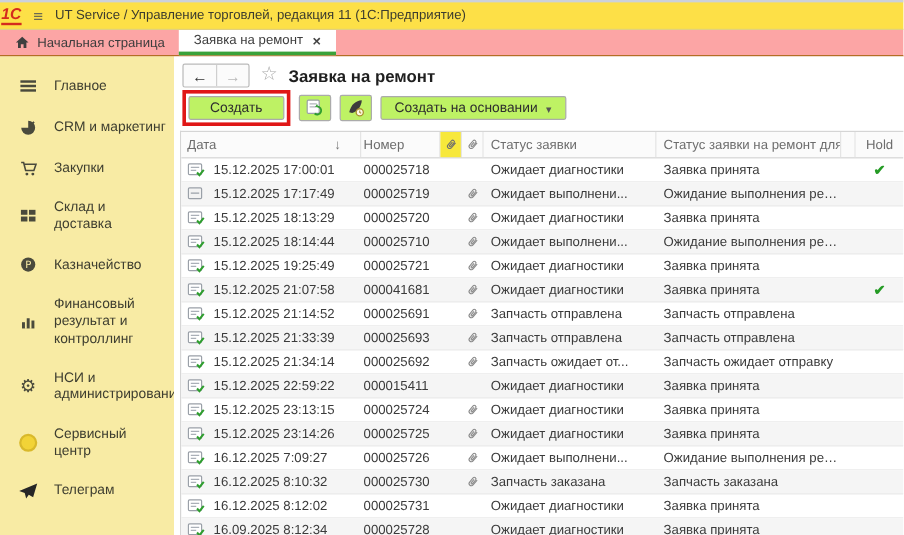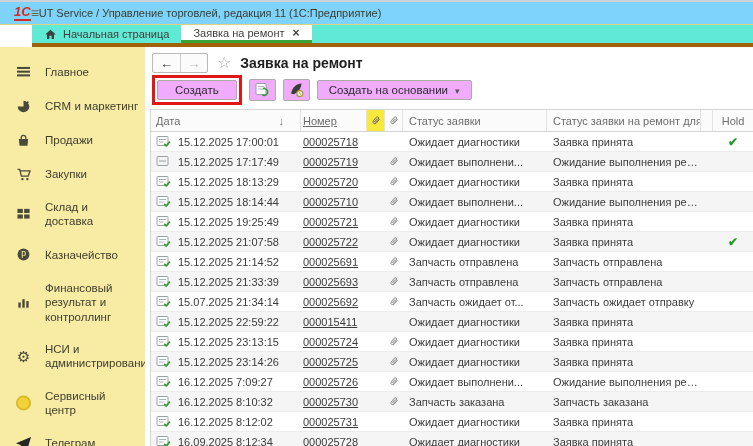--- a/index.html
+++ b/index.html
@@ -3,31 +3,31 @@
 <meta charset="utf-8">
 <style>
   * { box-sizing: border-box; margin: 0; padding: 0; }
   html,body { width:753px; height:446px; overflow:hidden; }
   body {
     font-family:"Liberation Sans", sans-serif;
     font-size:11px; color:#3b3b3b; background:#fff;
   }
   
   .topbar{
-    height:25px; background:#7dd3fc;
+    height:25px; background:#fde047;
     border-top:2px solid #ccd1da; border-bottom:1px solid #E2D07E;
-    display:flex; align-items:center; gap:0; padding:0 14px;
+    display:flex; align-items:center; gap:10px; padding:0 1px;
   }
   .logo{ color:#D42B1E; font-weight:bold; font-style:italic; font-size:13px;
          border-bottom:2px solid #D42B1E; line-height:1; padding-bottom:1px; cursor:pointer;}
   .hamburger{ color:#6b6b52; font-size:14px; cursor:pointer; line-height:1;}
   .win-title{ color:#3c3c2e; font-size:11px; }
   
-  .tabbar{ height:22px; background:#5eead4; border-bottom:4px solid #a16207;
-           display:flex; align-items:stretch;margin-left:32px; }
+  .tabbar{ height:22px; background:#fca5a5; border-bottom:1px solid #a16207;
+           display:flex; align-items:stretch; }
   .tab{ display:flex; align-items:center; gap:6px; padding:0 12px; cursor:pointer; color:#3d3d3d;}
   .tab.active{ background:#fff; border-bottom:3px solid #3AA23A; padding-bottom:0; }
   .tab .close{ color:#444; font-weight:bold; font-size:12px; margin-left:2px; }
   
   .app{ display:flex; height:399px; }
   .sidebar{ width:145px; background:#F8EBA4; padding-top:8px; flex:none; overflow:hidden;}
   .side-item{ display:flex; align-items:center; gap:13px; padding:9px 6px 9px 15px;
               color:#3e3e30; font-size:11.5px; line-height:1.25; cursor:pointer;}
   .side-item .s-icon{ width:17px; height:16px; flex:none; display:flex;
                       align-items:center; justify-content:center; font-size:14px; color:#4a4a3c;}
@@ -39,41 +39,41 @@
              background:#fbfbfb;}
   .nav-btn{ width:27px; height:18px; display:flex; align-items:center; justify-content:center;
             font-size:13px; cursor:pointer; color:#333; background:transparent; border:none;}
   .nav-btn + .nav-btn{ border-left:1px solid #cfcfcf; }
   .nav-btn.disabled{ color:#b9b9b9; cursor:default;}
   .star{ color:#a9a9a9; font-size:16px; cursor:pointer; line-height:1;}
   .page-title{ font-size:14px; font-weight:bold; color:#1f1f1f;}
   
   .toolbar{ display:flex; align-items:center; gap:7px; padding:1px 6px 6px 2px; height:33px;}
   .red-box{ border:3px solid #E01717; padding:2px; display:inline-flex; }
-  .btn{ border:1px solid #ababab; background:#f0abfc; border-radius:2px; font-size:11.5px;
+  .btn{ border:1px solid #ababab; background:#bef264; border-radius:2px; font-size:11.5px;
         color:#2e2e2e; cursor:pointer; font-family:inherit;}
   .btn.create{ padding:3px 17px; }
   .icon-btn{ width:27px; height:22px; display:flex; align-items:center; justify-content:center;}
   .btn.dropdown{ padding:3px 11px; display:flex; align-items:flex-end; gap:7px;}
   .dd-arrow{ font-size:9px; color:#555; }
   
   .table{ flex:1; border:1px solid #D5D5D5; border-right:none; border-bottom:none;
           overflow:hidden; display:flex; flex-direction:column;}
   .trow{ display:grid; grid-template-columns:150px 66px 18px 18px 144px 1fr 12px 40px;
          align-items:center; height:20px; flex:none; border-bottom:1px solid #ECECEC;
          cursor:pointer;}
   .thead{ height:22px; background:#FBFBFB; color:#6d6d6d; border-bottom:1px solid #D5D5D5;
           cursor:default;}
   .thead > div{ border-right:1px solid #E4E4E4; height:100%; display:flex; align-items:center;}
   .trow.alt{ background:#F5F5F5; }
   .c-date{ display:flex; align-items:center; gap:6px; padding-left:5px; overflow:hidden;
            white-space:nowrap;}
   .thead .c-date{ justify-content:space-between; padding-right:16px;}
   .sort-arrow{ color:#777; font-size:11px;}
-  .c-num{ padding-left:2px; white-space:nowrap; overflow:hidden;text-decoration:underline;}
+  .c-num{ padding-left:2px; white-space:nowrap; overflow:hidden;}
   .c-clip{ display:flex; align-items:center; justify-content:center; height:100%;}
   .thead .c-clip.hl{ background:#F7E83B; }
   .c-status,.c-status2{ padding-left:6px; white-space:nowrap; overflow:hidden;
                         text-overflow:ellipsis;}
   .c-hold{ display:flex; align-items:center; justify-content:center; color:#259B25;
            font-weight:bold; font-size:12px;}
   .thead .c-hold{ color:#6d6d6d; font-weight:normal; font-size:11px; border-right:none;text-align:center;}
   .doc-ic{ width:16px; height:15px; flex:none; display:flex;}
   svg{ display:block; }
 </style>
@@ -116,29 +116,20 @@
         <span class="s-label">Главное</span>
       </div>
       <div class="side-item">
         <span class="s-icon">
           <svg width="15" height="15" viewBox="0 0 16 16">
             <path d="M8 8 L8 1.8 A6.2 6.2 0 1 1 1.8 8 Z" fill="#4a4a3c"></path>
             <path d="M9.3 6.7 L13.2 2.8" stroke="#4a4a3c" stroke-width="1.6"></path>
           </svg>
         </span>
         <span class="s-label">CRM и маркетинг</span>
-      </div>
-      <div class="side-item">
-        <span class="s-icon">
-          <svg width="15" height="15" viewBox="0 0 16 16">
-            <path d="M3 6.3 H13 L12.2 13.5 H3.8 Z" fill="#4a4a3c"></path>
-            <path d="M5.6 6.3 V4.9 a2.4 2.4 0 0 1 4.8 0 V6.3" fill="none" stroke="#4a4a3c" stroke-width="1.3"></path>
-          </svg>
-        </span>
-        <span class="s-label">Продажи</span>
       </div>
       <div class="side-item">
         <span class="s-icon">
           <svg width="16" height="15" viewBox="0 0 16 16">
             <path d="M1.2 2.6 h2.2 l1.8 7.1 h7.3 l1.9 -5.6 H4" fill="none" stroke="#4a4a3c" stroke-width="1.4"></path>
             <circle cx="6.3" cy="12.9" r="1.3" fill="#4a4a3c"></circle>
             <circle cx="11.6" cy="12.9" r="1.3" fill="#4a4a3c"></circle>
           </svg>
         </span>
         <span class="s-label">Закупки</span>
@@ -398,21 +389,21 @@
               <span class="doc-ic">
                 <svg width="16" height="15" viewBox="0 0 16 15">
                   <rect x="1" y="2.5" width="11" height="9" rx="1" fill="#fff" stroke="#9aa0a8"></rect>
                   <line x1="3" y1="5.5" x2="10" y2="5.5" stroke="#aab0b8"></line>
                   <line x1="3" y1="8" x2="7.5" y2="8" stroke="#aab0b8"></line>
                   <path d="M8.2 9.8 l2 2.2 l3.6 -4.4" stroke="#2E9E2E" stroke-width="1.7" fill="none"></path>
                 </svg>
               </span>
               <span>15.12.2025 21:07:58</span>
             </div>
-            <div class="c-num">000025722</div>
+            <div class="c-num">000041681</div>
             <div class="c-clip"></div>
             <div class="c-clip">
               <span>
                 <svg width="12" height="13" viewBox="0 0 16 16">
                   <path d="M10.5 3.5 L10.5 10.5 a2.5 2.5 0 0 1 -5 0 L5.5 4.5 a1.8 1.8 0 0 1 3.6 0 L9.1 9.8 a0.9 0.9 0 0 1 -1.8 0 L7.3 5" stroke="#8a8a8a" fill="none" stroke-width="1.2" transform="rotate(40 8 8)"></path>
                 </svg>
               </span>
             </div>
             <div class="c-status">Ожидает диагностики</div>
             <div class="c-status2">Заявка принята</div>
@@ -476,21 +467,21 @@
           <div class="trow">
             <div class="c-date">
               <span class="doc-ic">
                 <svg width="16" height="15" viewBox="0 0 16 15">
                   <rect x="1" y="2.5" width="11" height="9" rx="1" fill="#fff" stroke="#9aa0a8"></rect>
                   <line x1="3" y1="5.5" x2="10" y2="5.5" stroke="#aab0b8"></line>
                   <line x1="3" y1="8" x2="7.5" y2="8" stroke="#aab0b8"></line>
                   <path d="M8.2 9.8 l2 2.2 l3.6 -4.4" stroke="#2E9E2E" stroke-width="1.7" fill="none"></path>
                 </svg>
               </span>
-              <span>15.07.2025 21:34:14</span>
+              <span>15.12.2025 21:34:14</span>
             </div>
             <div class="c-num">000025692</div>
             <div class="c-clip"></div>
             <div class="c-clip">
               <span>
                 <svg width="12" height="13" viewBox="0 0 16 16">
                   <path d="M10.5 3.5 L10.5 10.5 a2.5 2.5 0 0 1 -5 0 L5.5 4.5 a1.8 1.8 0 0 1 3.6 0 L9.1 9.8 a0.9 0.9 0 0 1 -1.8 0 L7.3 5" stroke="#8a8a8a" fill="none" stroke-width="1.2" transform="rotate(40 8 8)"></path>
                 </svg>
               </span>
             </div>

